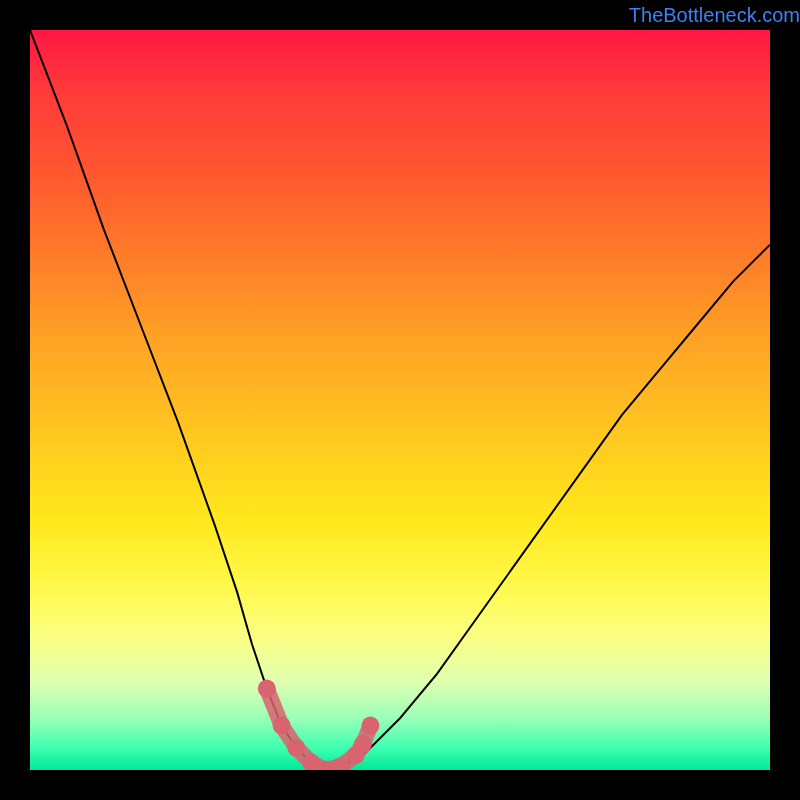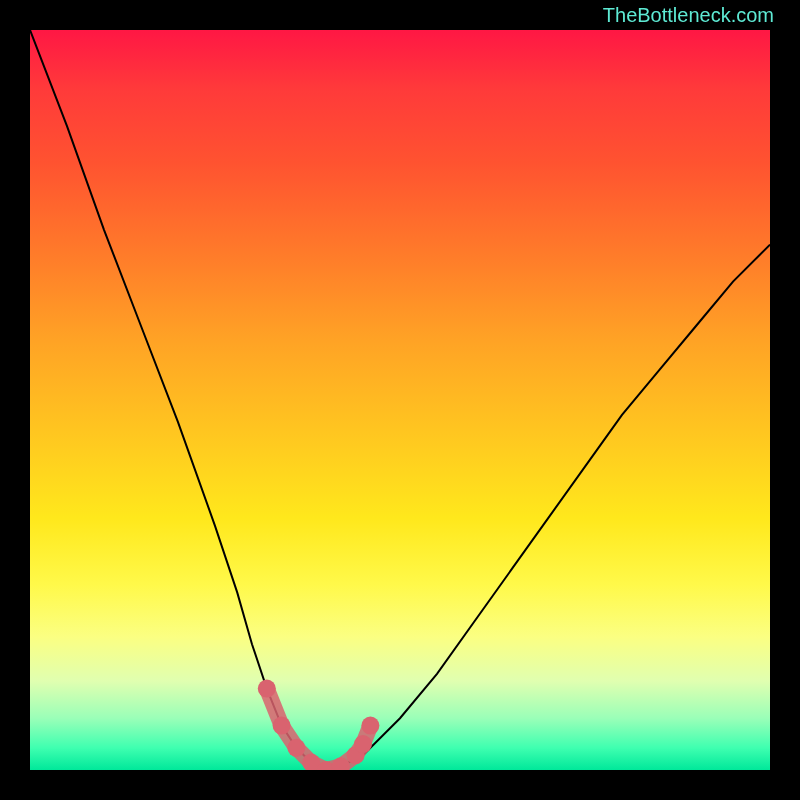--- a/index.html
+++ b/index.html
@@ -6,22 +6,22 @@
   body {
     width: 800px;
     height: 800px;
     background: #000;
     position: relative;
     font-family: Arial, sans-serif;
   }
   .watermark {
     position: absolute;
     top: 4px;
-    right: 26px;
-    color: #5eead4;
+    right: 0;
+    color: #3b82f6;
     font-size: 20px;
     font-weight: 500;
     z-index: 10;
   }
   .plot-area {
     position: absolute;
     left: 30px;
     top: 30px;
     width: 740px;
     height: 740px;

